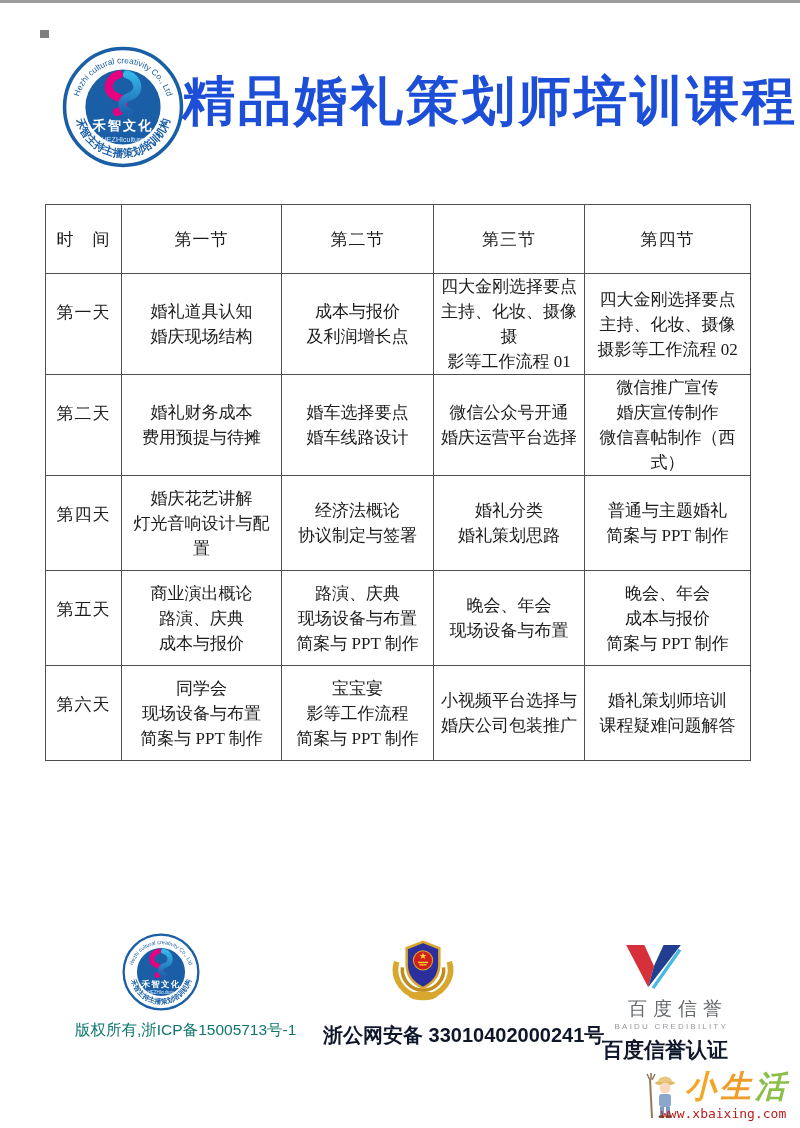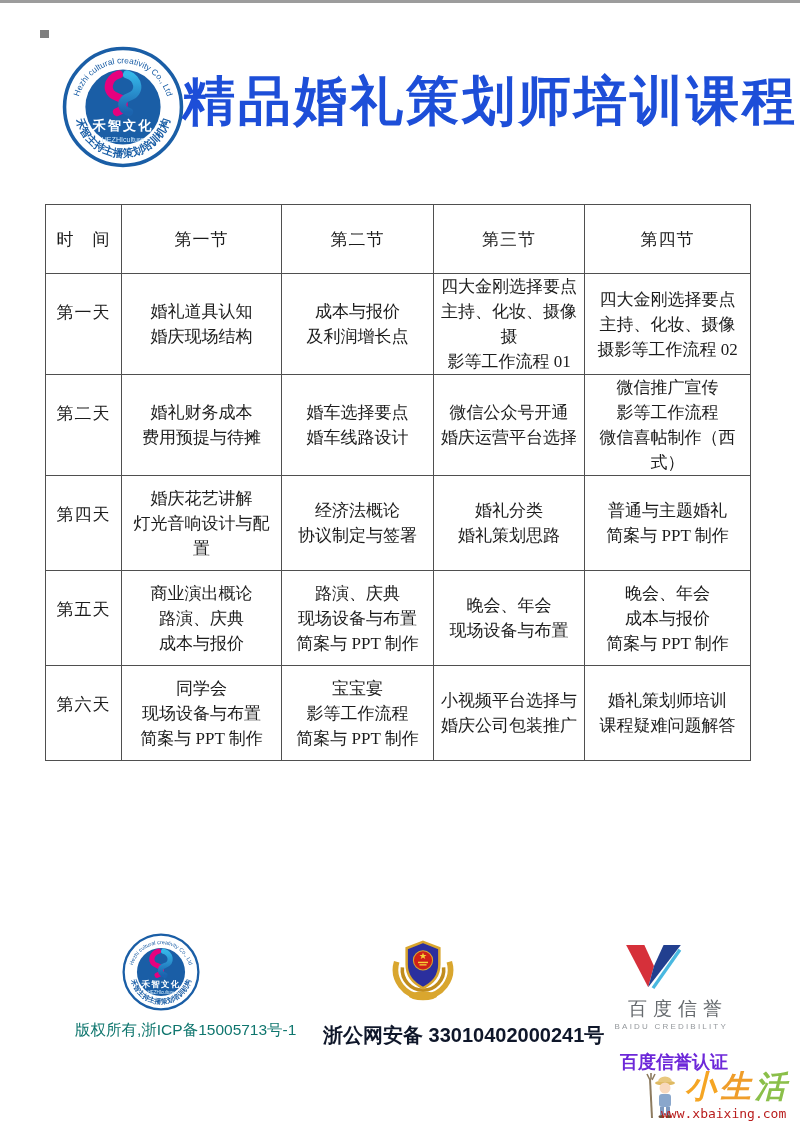--- a/index.html
+++ b/index.html
@@ -36,21 +36,21 @@
   
   .logo-footer{position:absolute;left:122px;top:933px;width:78px;height:78px;}
   .copyright{position:absolute;left:67px;top:1020px;font-size:15.5px;color:#0f766e;white-space:nowrap;margin-left:8px;}
   .police-badge{position:absolute;left:391px;top:930px;width:64px;height:72px;}
   .police-record{position:absolute;left:323px;top:1022px;width:190px;text-align:right;
       font-size:20px;font-weight:bold;color:#0f172a;white-space:nowrap;}
   .baidu-block{position:absolute;left:578px;top:944px;width:150px;text-align:right;}
   .baidu-v{width:58px;height:48px;display:block;margin:0 auto;}
   .baidu-cn{font-size:19px;color:#666a6e;letter-spacing:6px;margin-top:4px;white-space:nowrap;}
   .baidu-en{font-size:8px;color:#94989c;letter-spacing:2.2px;margin-top:0;white-space:nowrap;}
-  .baidu-cert{font-size:18px;font-weight:bold;color:#6d28d9;margin-top:19px;white-space:nowrap;}
+  .baidu-cert{font-size:21px;font-weight:bold;color:#0f172a;margin-top:5px;white-space:nowrap;}
 
   
   .watermark{position:absolute;left:645px;top:1070px;width:152px;height:54px;}
   .wm-cartoon{position:absolute;left:0;top:2px;width:37px;height:48px;}
   .wm-title{position:absolute;left:40px;top:-4px;font-size:31px;font-weight:bold;letter-spacing:4px;
       font-family:"DejaVu Sans",sans-serif;white-space:nowrap;font-style:italic;}
   .wm-char-0{color:#f5a523;} .wm-char-1{color:#ef9d2a;} .wm-char-2{color:#8bbf4a;}
   .wm-url{position:absolute;left:16px;top:36px;font-size:13px;color:#b91c1c;
       font-family:"DejaVu Sans Mono","Liberation Mono",monospace;white-space:nowrap;}
 
@@ -120,21 +120,21 @@
         </tr>
         <tr>
           <td class="day">第二天</td>
           <td class="content">婚礼财务成本
 费用预提与待摊</td>
           <td class="content">婚车选择要点
 婚车线路设计</td>
           <td class="content">微信公众号开通
 婚庆运营平台选择</td>
           <td class="content">微信推广宣传
-影等工作流程
+婚庆宣传制作
 微信喜帖制作（西式）</td>
         </tr>
         <tr>
           <td class="day">第四天</td>
           <td class="content">婚庆花艺讲解
 灯光音响设计与配置</td>
           <td class="content">经济法概论
 协议制定与签署</td>
           <td class="content">婚礼分类
 婚礼策划思路</td>

